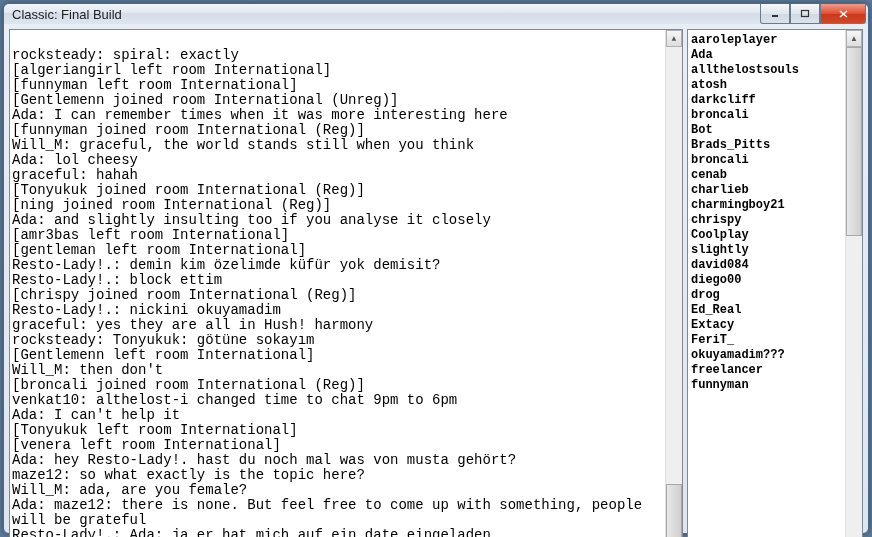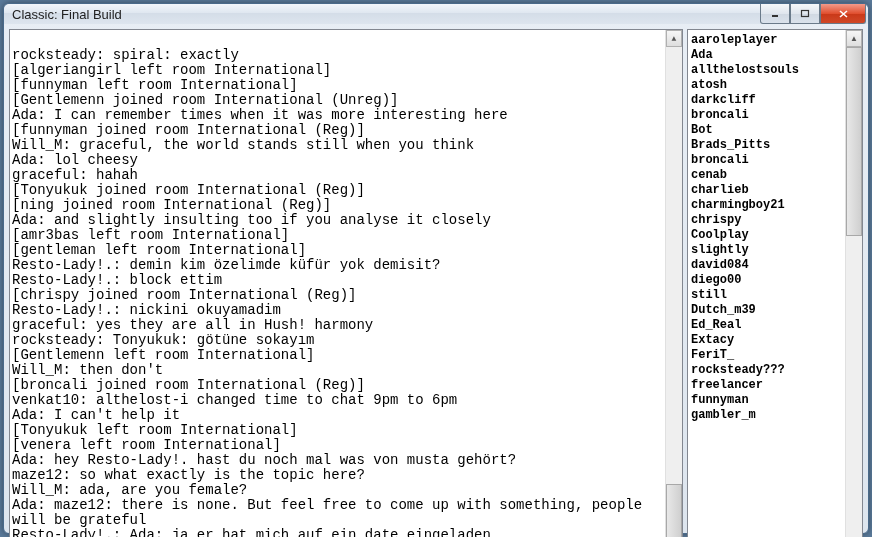--- a/index.html
+++ b/index.html
@@ -177,29 +177,27 @@
             <div class="list-item">Brads_Pitts</div>
             <div class="list-item">broncali</div>
             <div class="list-item">cenab</div>
             <div class="list-item">charlieb</div>
             <div class="list-item">charmingboy21</div>
             <div class="list-item">chrispy</div>
             <div class="list-item">Coolplay</div>
             <div class="list-item">slightly</div>
             <div class="list-item">david084</div>
             <div class="list-item">diego00</div>
-            <div class="list-item">still</div>
-            <div class="list-item">Dutch_m39</div>
+            <div class="list-item">drog</div>
             <div class="list-item">Ed_Real</div>
             <div class="list-item">Extacy</div>
             <div class="list-item">FeriT_</div>
-            <div class="list-item">rocksteady???</div>
+            <div class="list-item">okuyamadim???</div>
             <div class="list-item">freelancer</div>
             <div class="list-item">funnyman</div>
-            <div class="list-item">gambler_m</div>
           </div>
         <div class="scrollbar">
           <div class="sb-btn">▲</div>
           <div class="sb-track">
             <div class="sb-thumb" style="top:0;height:38%;"></div>
           </div>
           <div class="sb-btn">▼</div>
         </div>
       </div>
 

